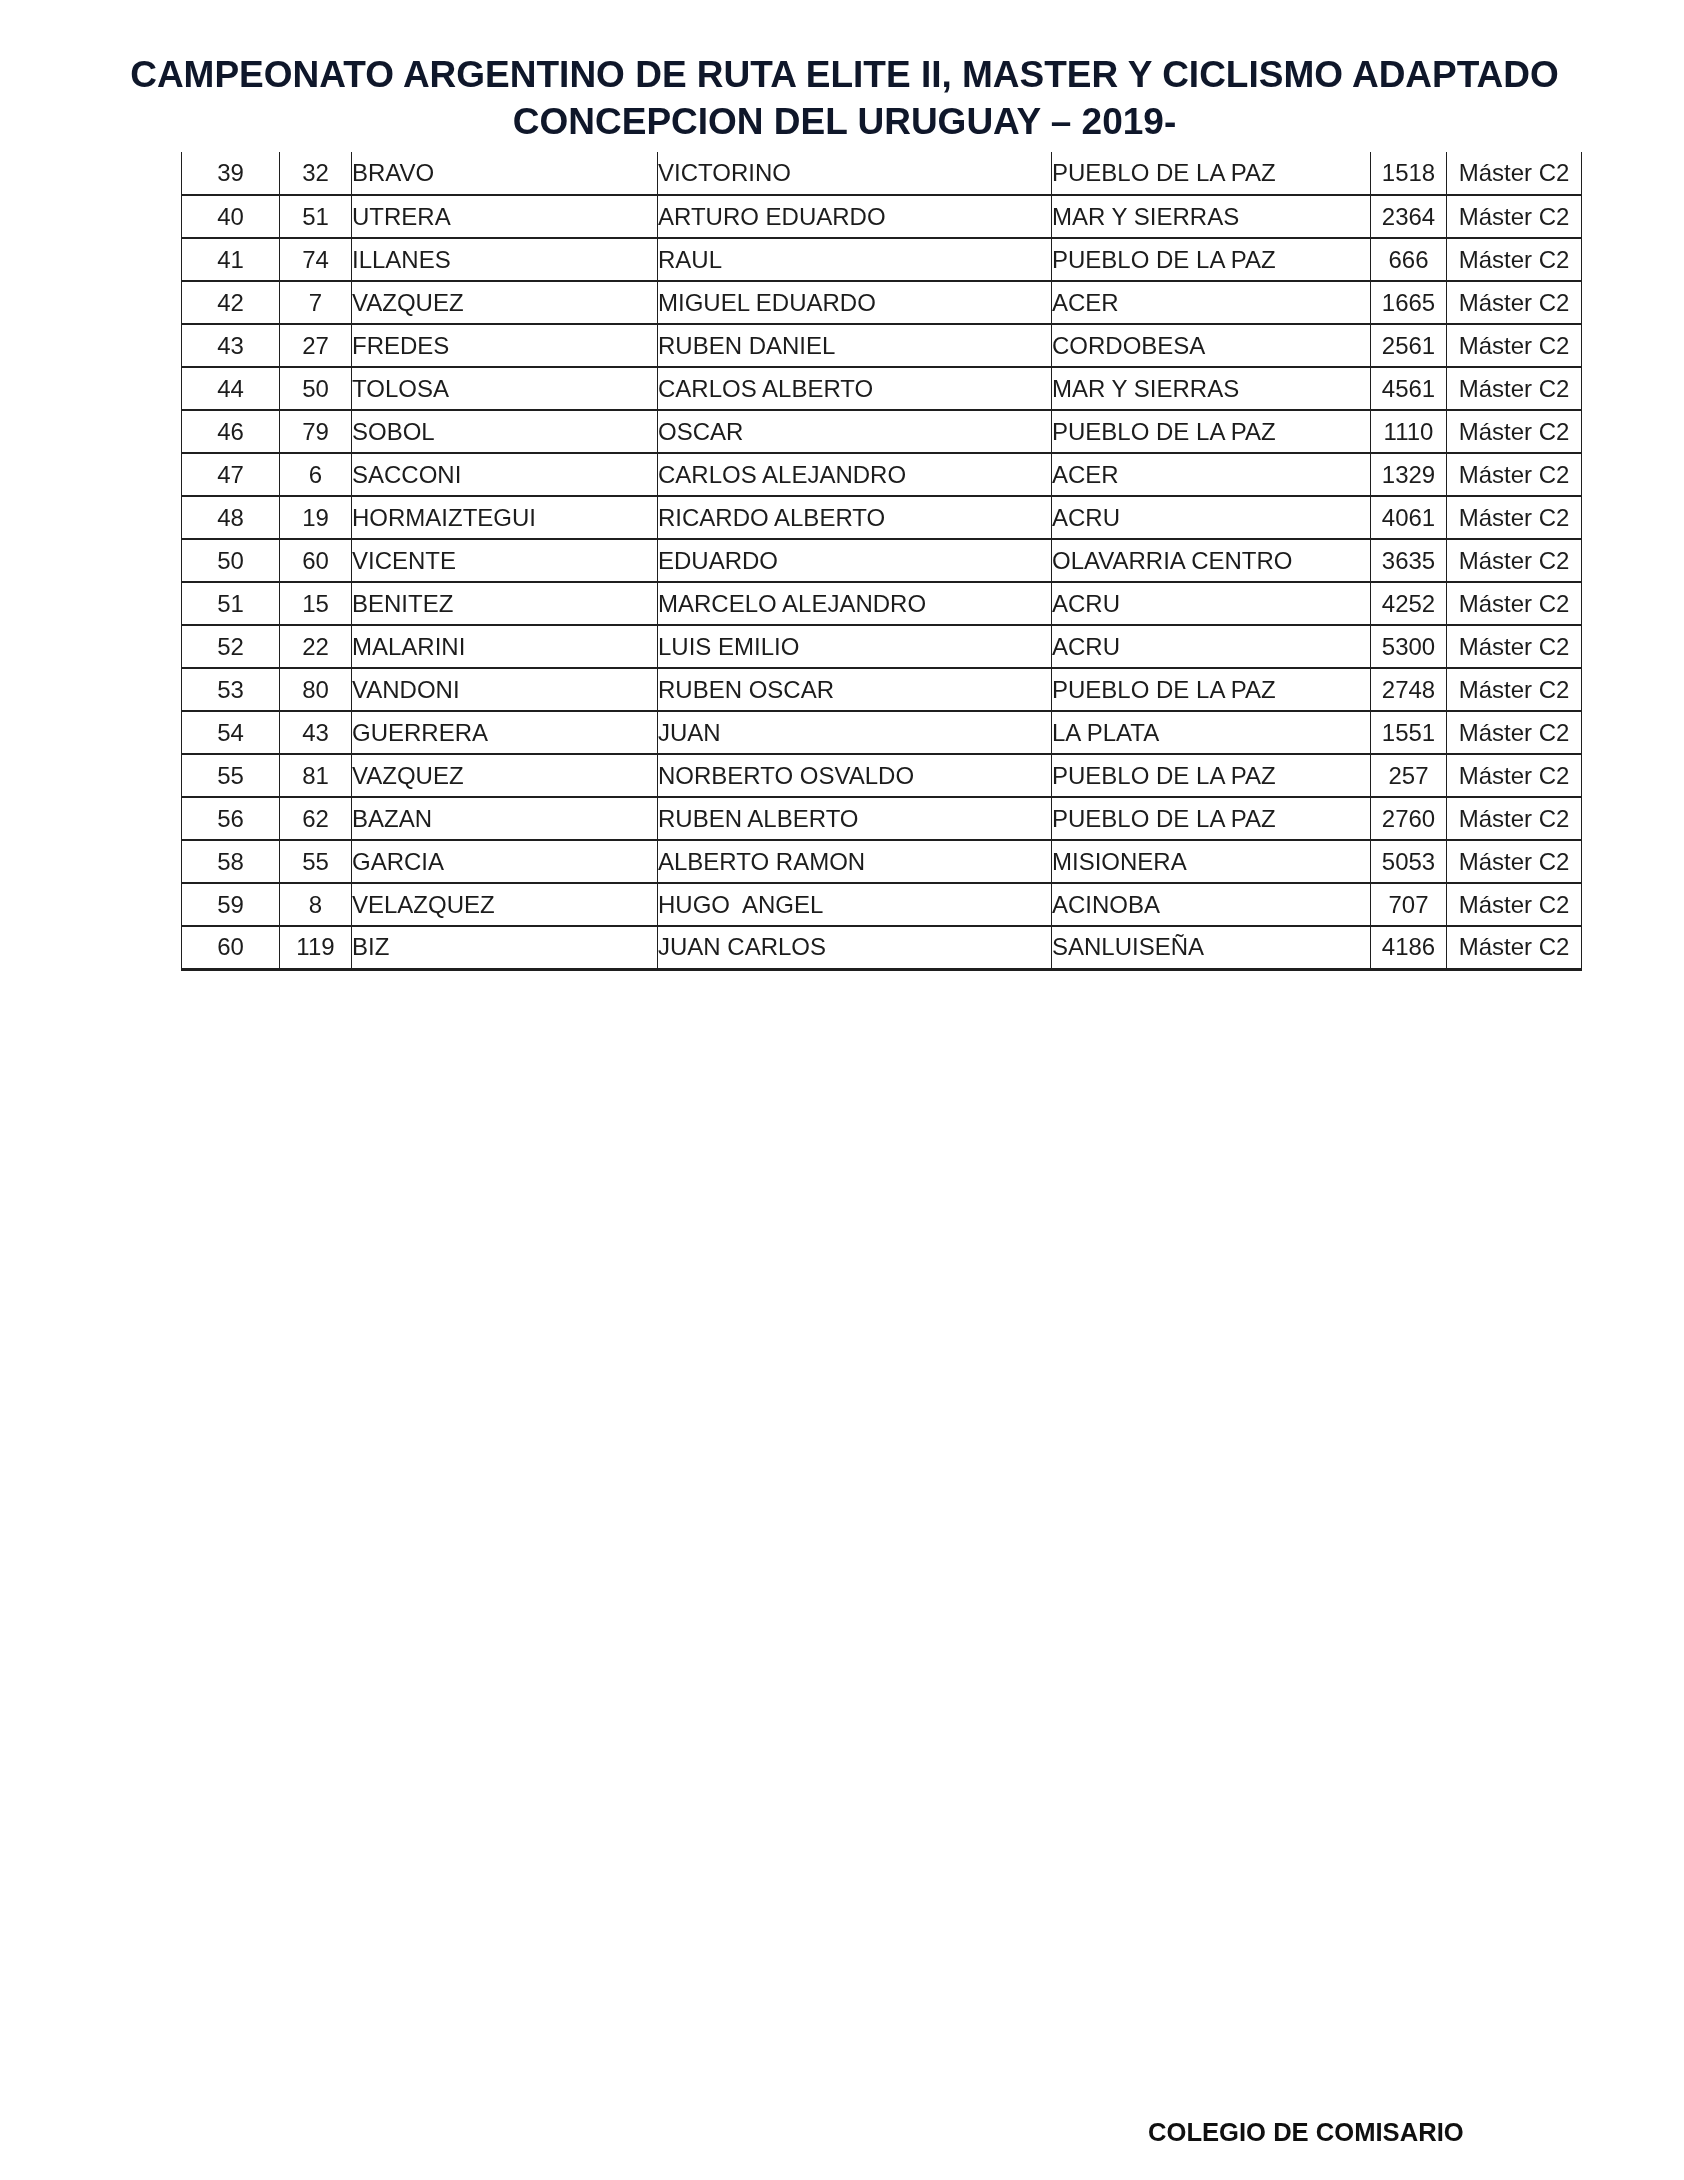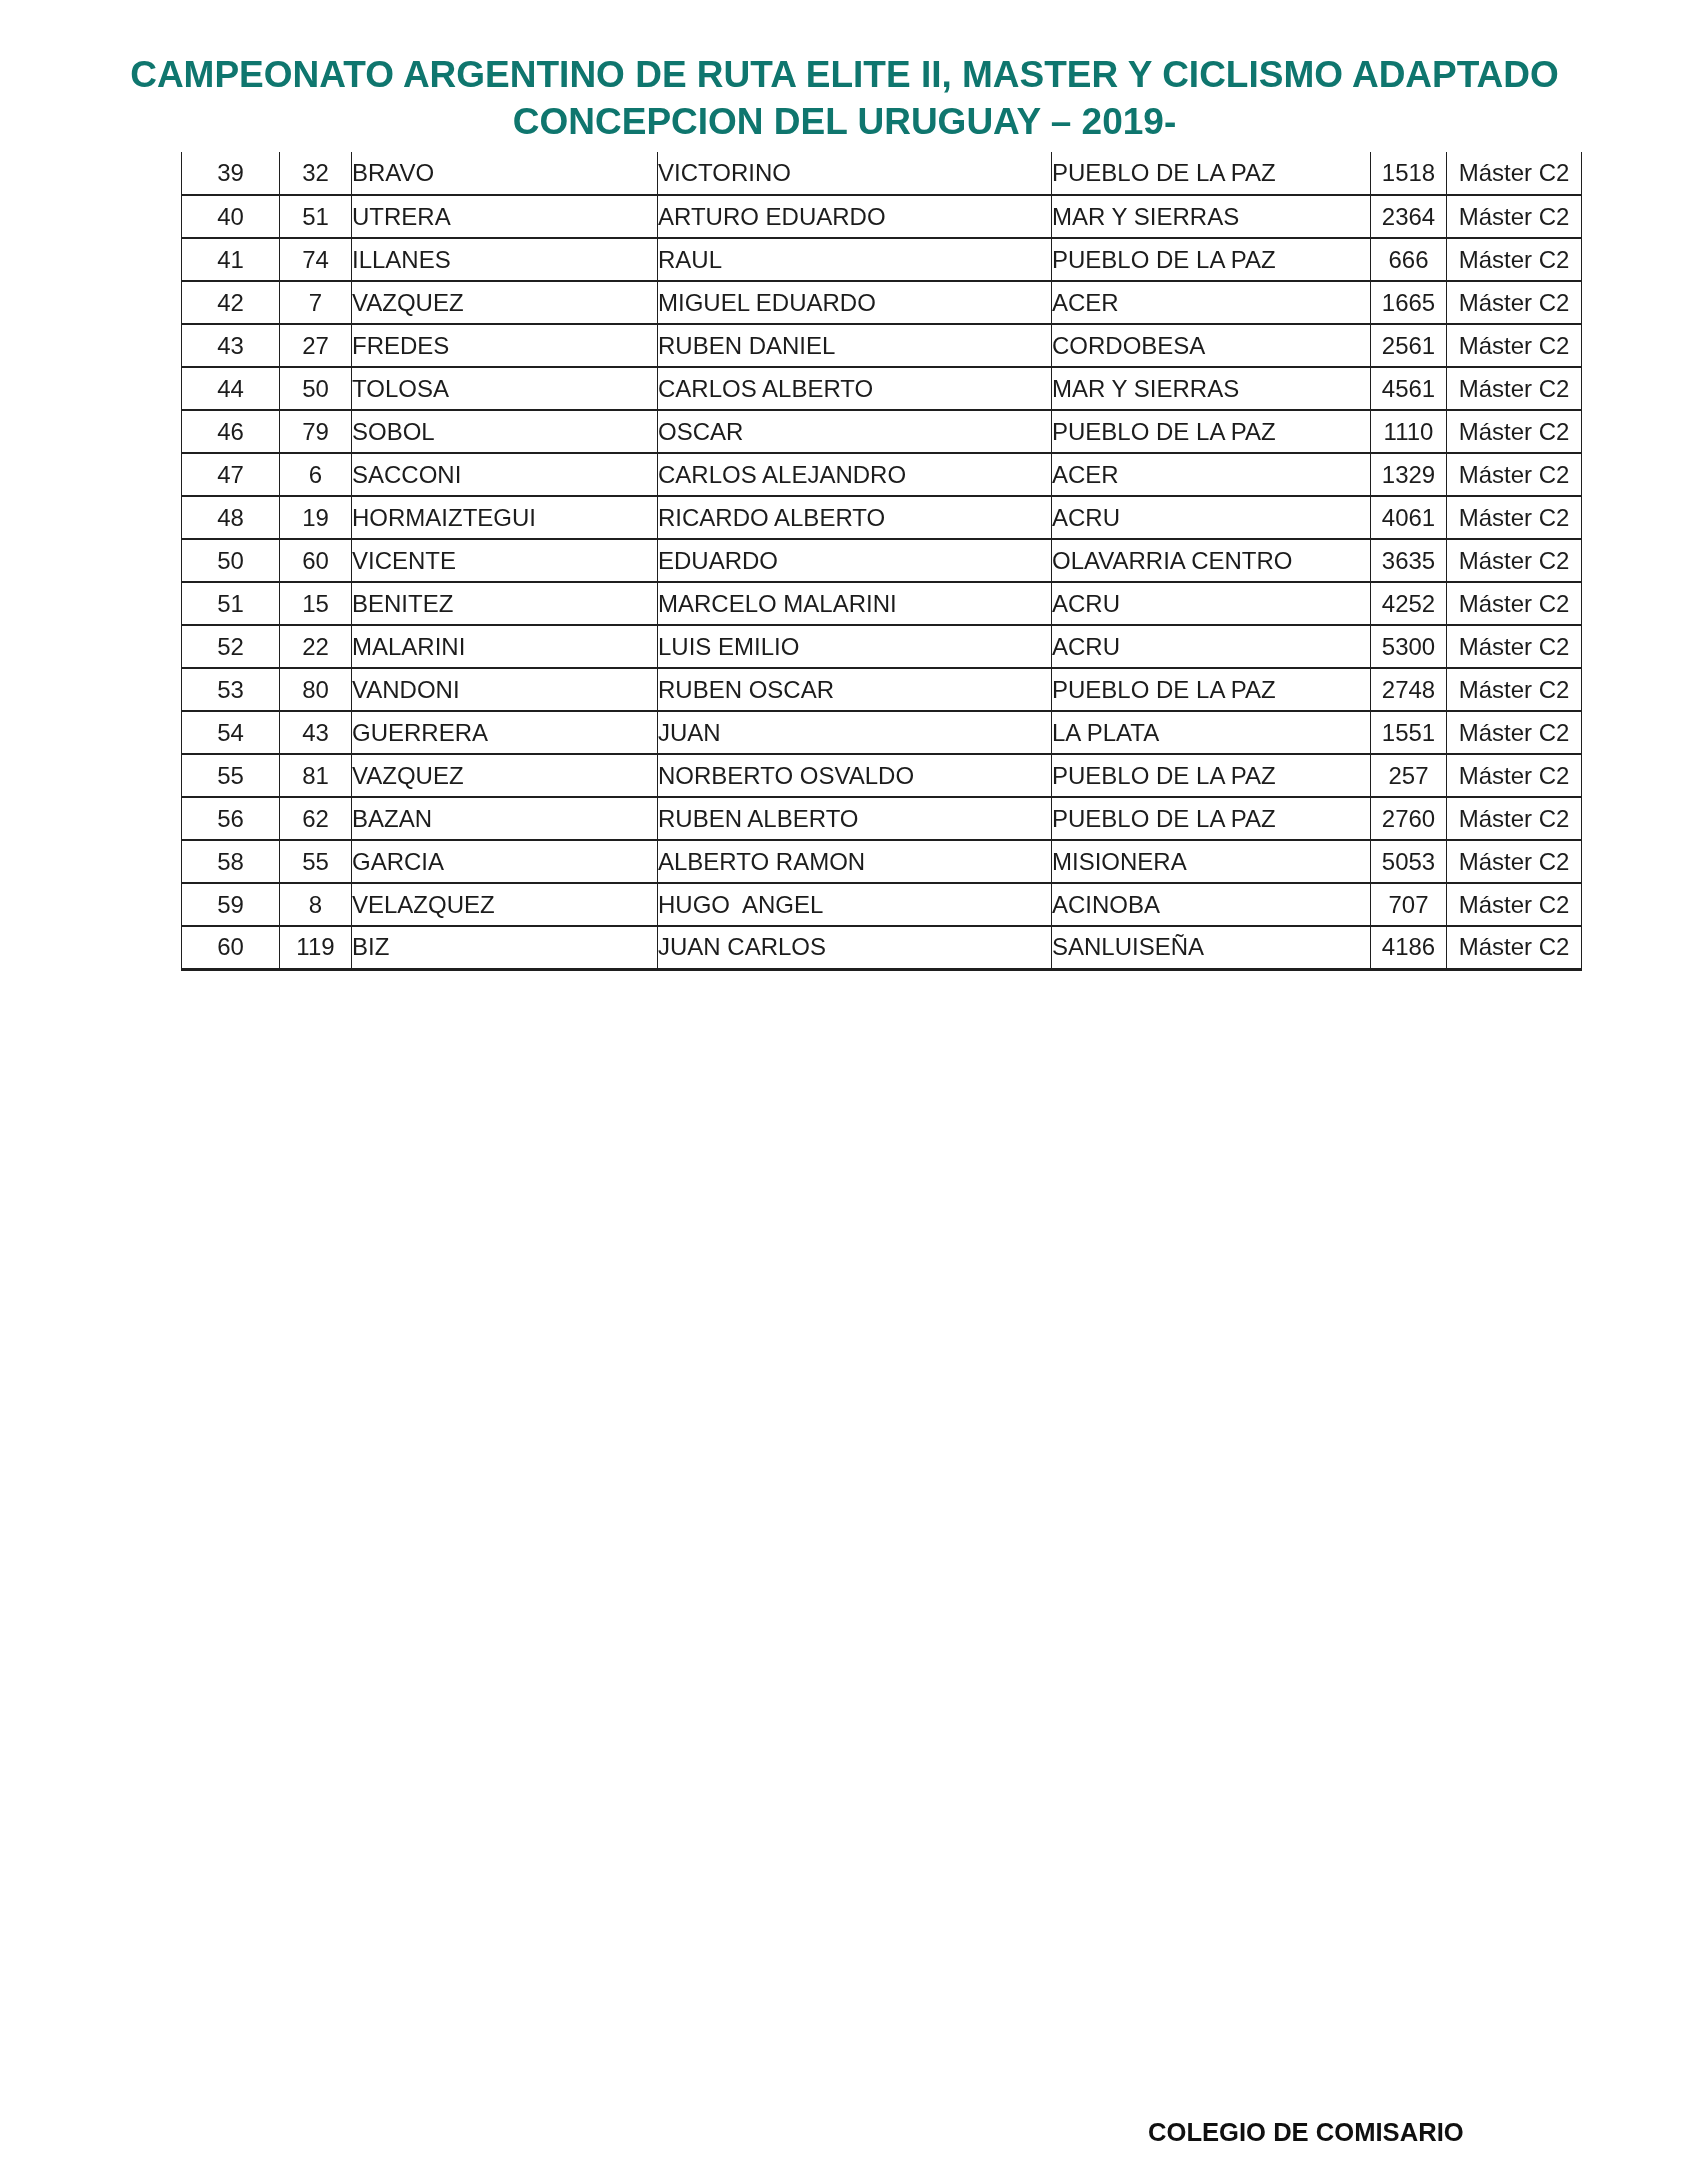--- a/index.html
+++ b/index.html
@@ -15,21 +15,21 @@
   }
   .title-block {
     position: absolute;
     top: 51px;
     left: 0;
     width: 1646px;
     text-align: center;
     font-weight: bold;
     font-size: 37px;
     line-height: 47px;
-    color: #0f766e;
+    color: #0f172a;
     letter-spacing: 0px;
     padding-left: 43px;
   }
   table.results {
     position: absolute;
     top: 152px;
     left: 181px;
     width: 1399px;
     border-collapse: collapse;
     table-layout: fixed;
@@ -166,21 +166,21 @@
         <td class="c-last">VICENTE</td>
         <td class="c-first">EDUARDO</td>
         <td class="c-club">OLAVARRIA CENTRO</td>
         <td class="c-lic">3635</td>
         <td class="c-cat">Máster C2</td>
       </tr>
       <tr>
         <td class="c-pos">51</td>
         <td class="c-bib">15</td>
         <td class="c-last">BENITEZ</td>
-        <td class="c-first">MARCELO MALARINI</td>
+        <td class="c-first">MARCELO ALEJANDRO</td>
         <td class="c-club">ACRU</td>
         <td class="c-lic">4252</td>
         <td class="c-cat">Máster C2</td>
       </tr>
       <tr>
         <td class="c-pos">52</td>
         <td class="c-bib">22</td>
         <td class="c-last">MALARINI</td>
         <td class="c-first">LUIS EMILIO</td>
         <td class="c-club">ACRU</td>

